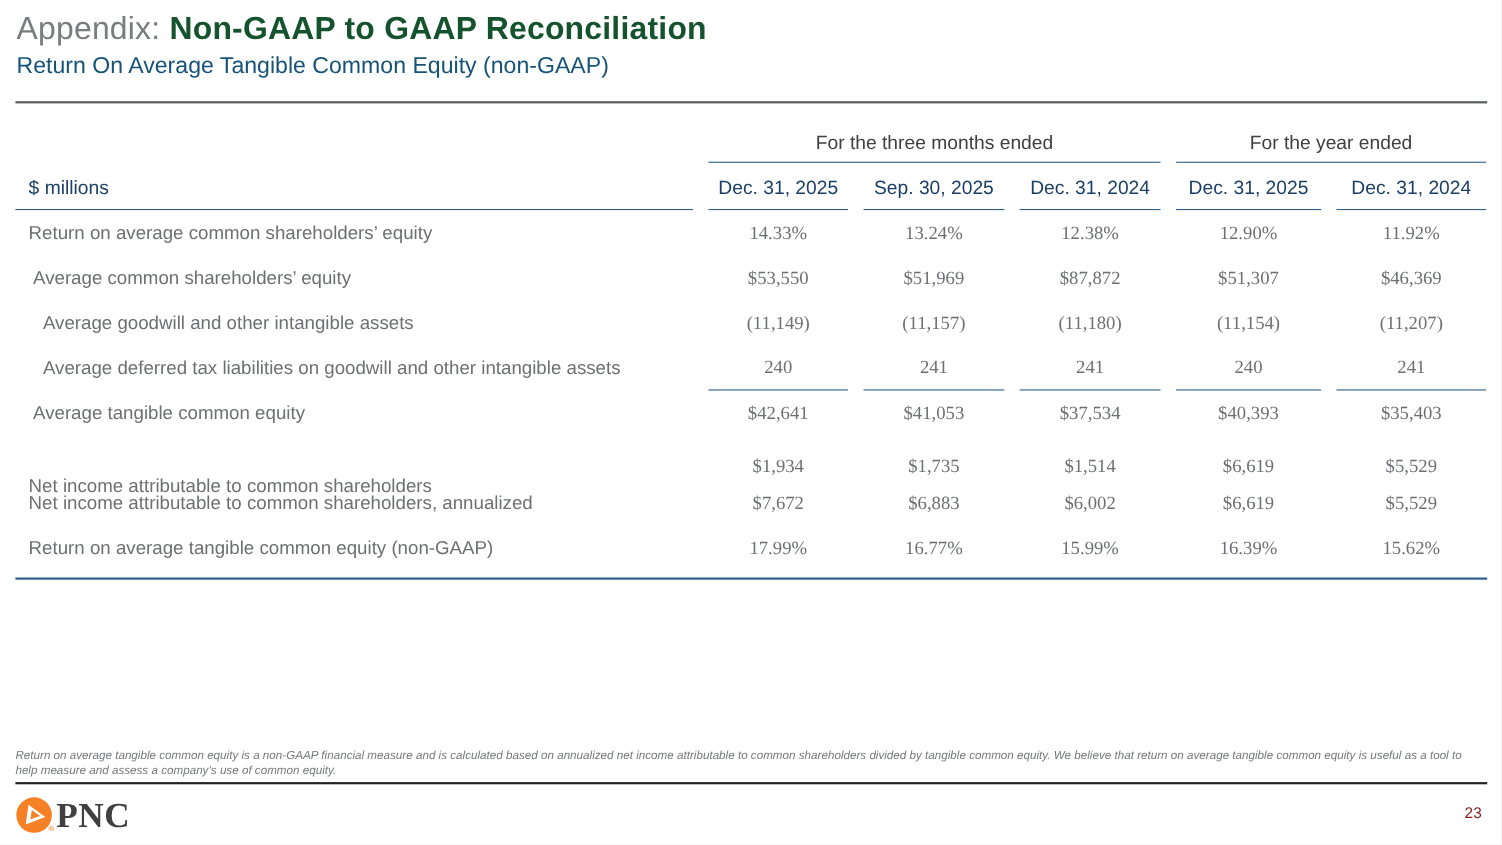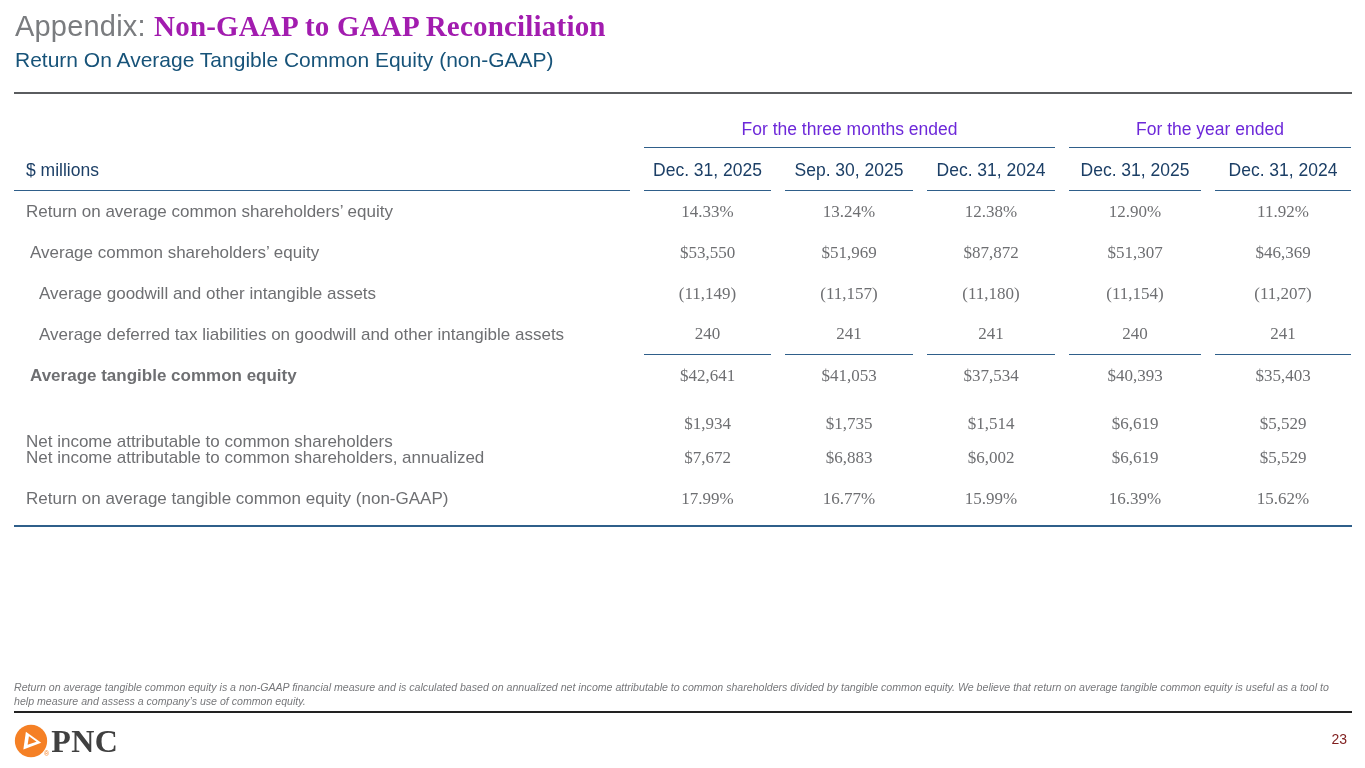--- a/index.html
+++ b/index.html
@@ -7,34 +7,34 @@
     position: relative;
     width: 1365px; height: 768px;
     background: #ffffff;
     font-family: "Liberation Sans", sans-serif;
     overflow: hidden;
     margin: 0 auto;
   }
   
   .title-block { position: absolute; top: 8px; left: 15px; }
   .title-line { font-size: 29px; line-height: 36px; font-weight: 400; color: #7a7c7f; letter-spacing: 0.2px; }
-  .title-line .title-main { color: #a21caf; font-weight: 700; font-family: Liberation Serif, serif; }
+  .title-line .title-main { color: #14532d; font-weight: 700; }
   .subtitle { font-size: 21px; line-height: 28px; color: #175379; margin-top: 2px; }
   .top-rule { position: absolute; top: 92px; left: 14px; width: 1338px; border-top: 2px solid #5a5c5f; }
 
   
   .table-wrap { position: absolute; top: 110px; left: 14px; width: 1338px; }
   .t-row {
     display: grid;
     grid-template-columns: 616px 127px 128px 128px 132px 136px;
     column-gap: 14px;
   }
   .grp-row { height: 38px; align-items: end; }
   .grp-cell {
-    text-align: center; color: #6d28d9; font-size: 17.5px;
+    text-align: center; color: #404040; font-size: 17.5px;
     padding-bottom: 7px; border-bottom: 1.5px solid #2f5f8a;
   }
   .grp-3m { grid-column: 2 / 5; }
   .grp-yr { grid-column: 5 / 7; }
   .hdr-row { height: 43px; align-items: end; }
   .hdr-cell {
     color: #1c3f66; font-size: 17.5px; padding-bottom: 9px;
     border-bottom: 1.5px solid #2f5f8a; text-align: center;
   }
   .hdr-label { text-align: left; padding-left: 12px; }
@@ -120,21 +120,21 @@
     <div class="t-row body-row rule-below">
       <div class="row-label" style="padding-left: 25px;">Average deferred tax liabilities on goodwill and other intangible assets</div>
     <div class="cell val">240</div>
           <div class="cell val">241</div>
           <div class="cell val">241</div>
           <div class="cell val">240</div>
           <div class="cell val">241</div>
         </div>
 
     <div class="t-row body-row">
-      <div class="row-label" style="padding-left: 16px; font-weight: bold;">Average tangible common equity</div>
+      <div class="row-label" style="padding-left: 16px;">Average tangible common equity</div>
     <div class="cell val">$42,641</div>
           <div class="cell val">$41,053</div>
           <div class="cell val">$37,534</div>
           <div class="cell val">$40,393</div>
           <div class="cell val">$35,403</div>
         </div>
 
     <div class="t-row body-row">
       <div class="row-label" style="padding-left: 12px; margin-top: 36px;">Net income attributable to common shareholders</div>
     <div class="cell val">$1,934</div>

